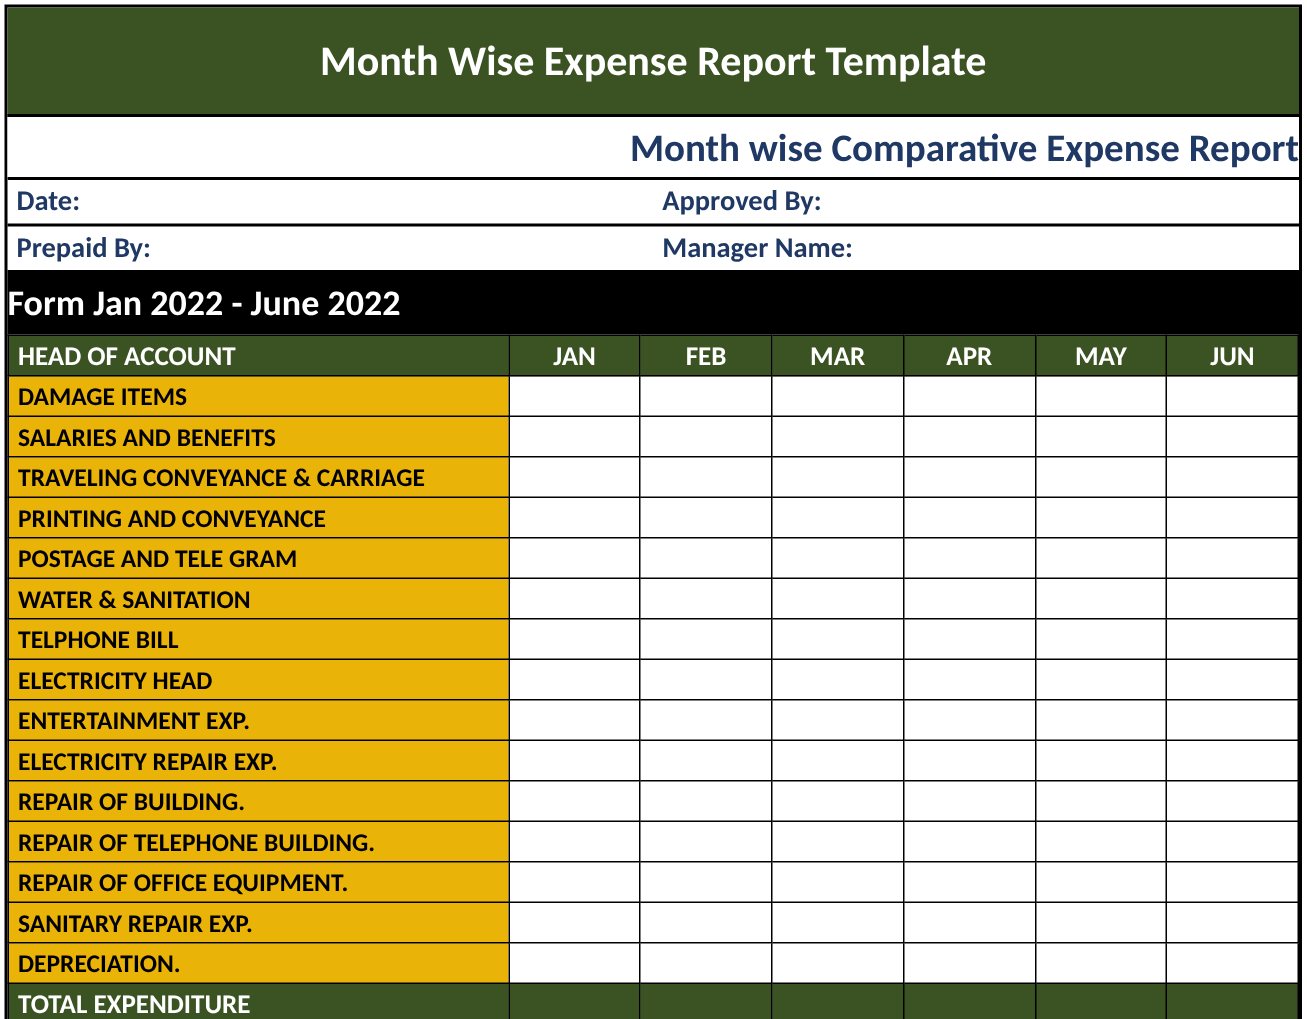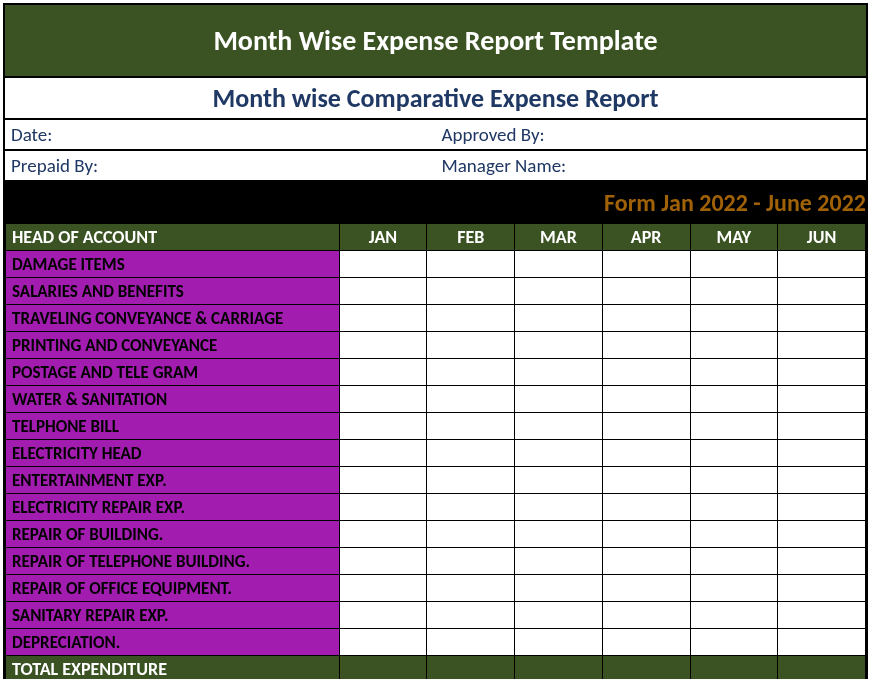--- a/index.html
+++ b/index.html
@@ -18,42 +18,42 @@
     color: #fff;
     text-align: center;
     font-size: 28px;
     font-weight: bold;
     padding: 18px 0;
     border-bottom: 2px solid #000;
   }
   .sub-title {
     background: #fff;
     color: #1f3864;
-    text-align: center;
+    text-align: right;
     font-size: 26px;
     font-weight: bold;
     padding: 4px 0;
     border-bottom: 2px solid #000;
   }
   .info-row {
     display: flex;
     border-bottom: 2px solid #000;
   }
   .info-cell {
     color: #1f3864;
     font-size: 19px;
-    font-weight: normal;
+    font-weight: bold;
     padding: 3px 6px;
   }
   .info-left { width: 50%; }
   .info-right { width: 50%; }
   .period-row {
     background: #000;
-    color: #a16207;
-    text-align: right;
+    color: #ffffff;
+    text-align: left;
     font-size: 24px;
     font-weight: bold;
     padding: 6px 0;
   }
   table {
     width: 100%;
     border-collapse: collapse;
   }
   th, td {
     border: 1px solid #000;
@@ -67,21 +67,21 @@
     font-weight: bold;
     text-align: left;
   }
   thead th.month {
     text-align: center;
   }
   tbody td.account {
     font-size: 17px;
     font-weight: bold;
     color: #000;
-    background: #a21caf;
+    background: #eab308;
   }
   tbody td.val {
     background: #fff;
   }
   tfoot td {
     background: #3b5323;
     color: #fff;
     font-size: 18px;
     font-weight: bold;
   }

